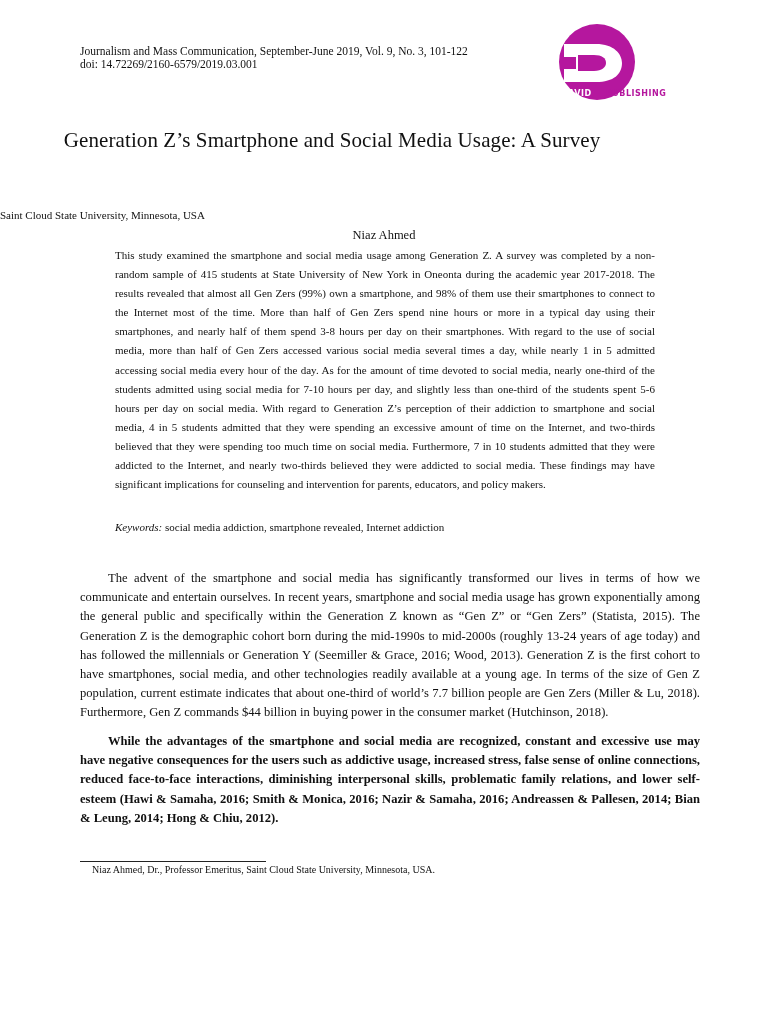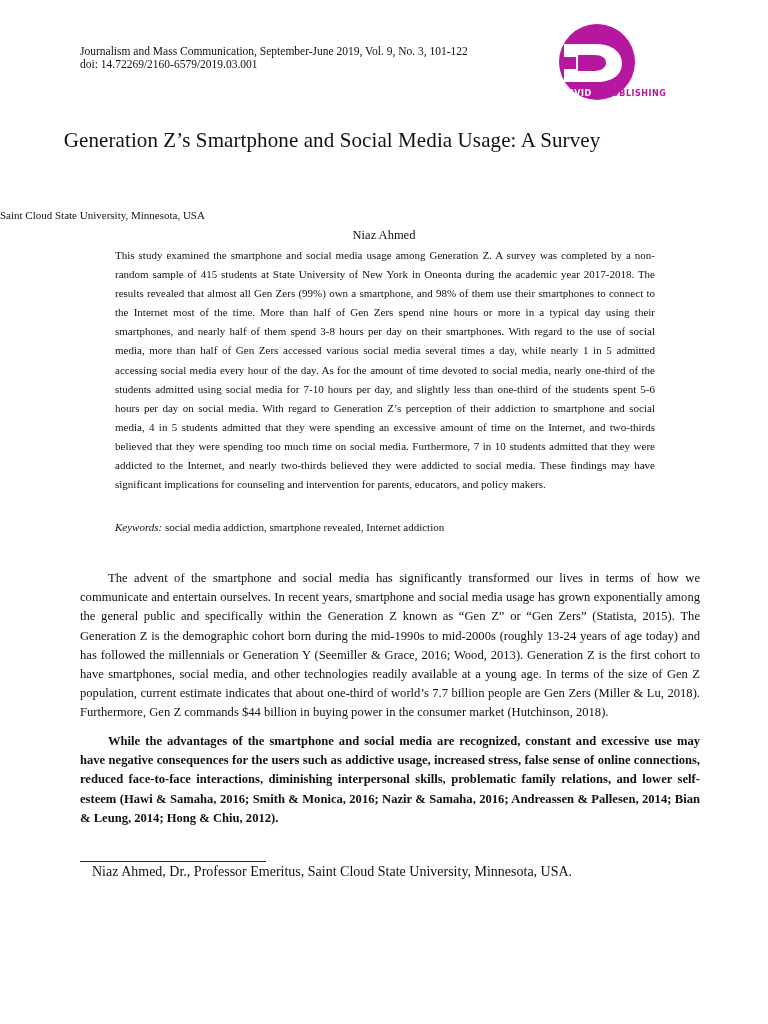--- a/index.html
+++ b/index.html
@@ -12,21 +12,21 @@
     .author { top: 190px; left: 0; width: 768px; text-align: center; font-size: 12.5px; margin-top: 38px; }
     .affil { top: 209px; left: 0; width: 768px; text-align: left; font-size: 11px; }
     .abstract { top: 246px; left: 115px; width: 540px; font-size: 11px; line-height: 19.1px; text-align: justify; }
     .keywords { top: 521px; left: 115px; width: 540px; font-size: 11px; }
     .keywords .kw-label { font-style: italic; }
     .body-text { left: 80px; width: 620px; font-size: 12.6px; line-height: 19.2px; text-align: justify; }
     .body-text p { margin: 0; text-indent: 28px; }
     .para1 { top: 537px; margin-top: 32px; }
     .para2 { top: 732px; font-weight: bold; }
     .fn-rule { top: 861px; left: 80px; width: 186px; height: 0; border-top: 1px solid #222; }
-    .footnote { top: 864px; left: 92px; font-size: 14px; white-space: nowrap; }
+    .footnote { top: 864px; left: 92px; font-size: 10px; white-space: nowrap; }
   </style>
 </head>
 <body>
 
 <div class="abs header-line" style="top:45px">Journalism and Mass Communication, September-June 2019, Vol. 9, No. 3, 101-122</div>
 <div class="abs header-line" style="top:58px">doi: 14.72269/2160-6579/2019.03.001</div>
 
 <div class="abs logo">
   <svg width="140" height="84" viewBox="0 0 140 84">
     <circle cx="41" cy="40" r="38" fill="#b5179e"></circle>

